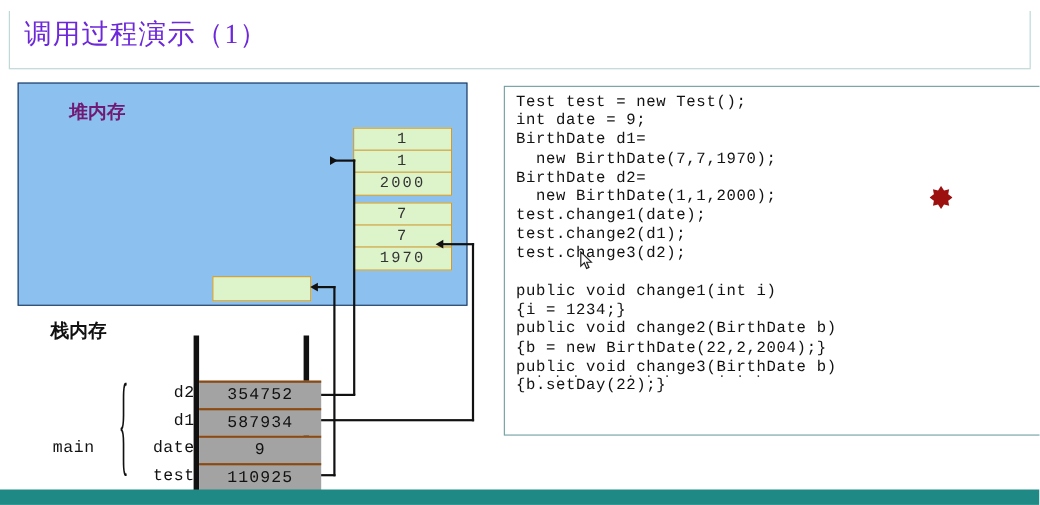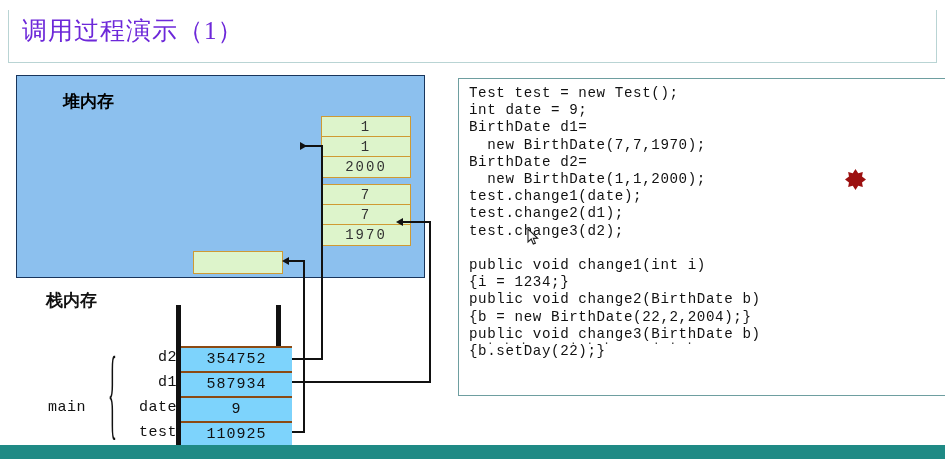--- a/index.html
+++ b/index.html
@@ -22,21 +22,21 @@
   }
 
   
   #heap-panel{
     position:absolute;left:16px;top:75px;width:409px;height:203px;
     background:#8cc0ee;border:1px solid #18355c;box-sizing:border-box;
   }
   #heap-label{
     position:absolute;left:46px;top:14px;
     font-family:"Liberation Serif",serif;font-weight:bold;
-    font-size:17px;color:#000000;white-space:nowrap;
+    font-size:17px;color:#701a75;white-space:nowrap;
   }
 
   
   .obj-box{
     position:absolute;background:#ddf4cb;border:1px solid #cf9a33;
     box-sizing:border-box;
   }
   .obj-cell{
     height:20px;line-height:20px;text-align:center;
     font-family:"Liberation Mono",monospace;font-size:14px;color:#333333;
@@ -77,21 +77,21 @@
     position:absolute;left:46px;top:289px;
     font-family:"Liberation Serif",serif;font-weight:bold;
     font-size:17px;color:#111111;white-space:nowrap;
   }
   .stack-wall{position:absolute;width:5px;background:#111111;}
   #stack-wall-l{left:176px;top:305px;height:141px;}
   #stack-wall-r{left:276px;top:305px;height:141px;}
 
   .stk-row{position:absolute;left:181px;width:111px;height:25px;}
   .stk-val{
-    width:100%;height:100%;background:#7dd3fc;
+    width:100%;height:100%;background:#a3a3a3;
     border-top:2px solid #8c4a13;box-sizing:border-box;
     font-family:"Liberation Mono",monospace;font-size:15px;color:#111;
     text-align:center;line-height:23px;letter-spacing:1px;
   }
   .stk-name{
     position:absolute;right:100%;top:0;padding-right:4px;height:25px;line-height:23px;
     font-family:"Liberation Mono",monospace;font-size:15px;color:#111;
     white-space:nowrap;letter-spacing:0.5px;
   }
   #stk-r0{top:346px;}

